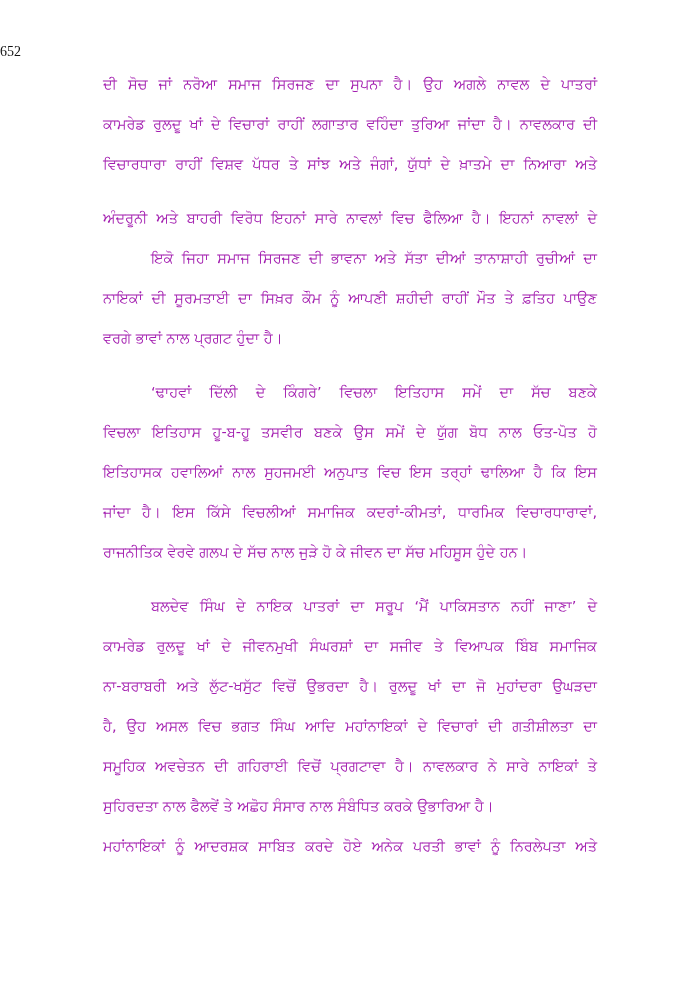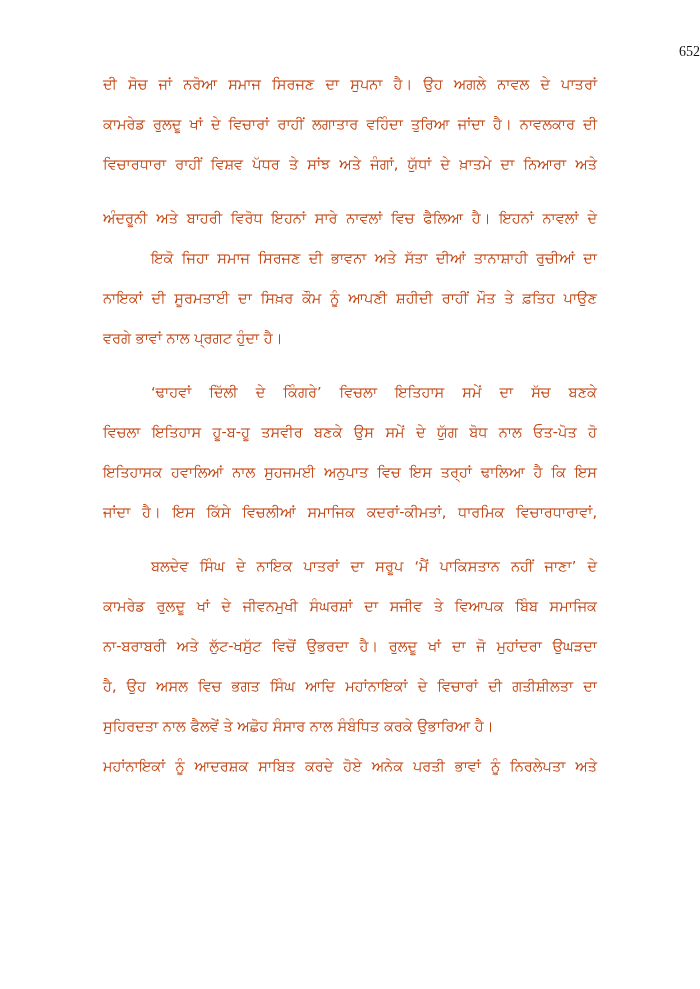--- a/index.html
+++ b/index.html
@@ -1,23 +1,23 @@
 <!DOCTYPE html>
 <html><head>
 <meta charset="utf-8">
 <style>
   html, body { margin: 0; padding: 0; background: #ffffff; }
   body { width: 700px; height: 989px; position: relative; overflow: hidden; }
   .page-number {
-    position: absolute; top: 44px; left: 0; width: 700px; text-align: right;
+    position: absolute; top: 44px; left: 0; width: 700px; text-align: left;
     font-family: "Liberation Serif", serif; font-size: 14px; color: #111;
   }
   .body-text {
     position: absolute; left: 103px; width: 494px; top: 64px;
-    font-family: "DejaVu Sans", sans-serif; font-size: 14.5px; color: #c2410c;
+    font-family: "DejaVu Sans", sans-serif; font-size: 14.5px; color: #a21caf;
   }
   .line {
     height: 40px; line-height: 40px; white-space: nowrap; overflow: visible;
   }
   .line.justify { text-align: justify; text-align-last: justify; }
   .line.indent { padding-left: 48px; }
   .para-gap { height: 14px; }
 </style>
 </head>
 <body>
@@ -40,25 +40,27 @@
       <div class="line justify">ਨਾਇਕਾਂ ਦੀ ਸੂਰਮਤਾਈ ਦਾ ਸਿਖ਼ਰ ਕੌਮ ਨੂੰ ਆਪਣੀ ਸ਼ਹੀਦੀ ਰਾਹੀਂ ਮੌਤ ਤੇ ਫ਼ਤਿਹ ਪਾਉਣ</div>
       <div class="line">ਵਰਗੇ ਭਾਵਾਂ ਨਾਲ ਪ੍ਰਗਟ ਹੁੰਦਾ ਹੈ।</div>
     </div>
     <div class="para-gap"></div>
 
     <div>
       <div class="line justify indent">‘ਢਾਹਵਾਂ ਦਿੱਲੀ ਦੇ ਕਿੰਗਰੇ’ ਵਿਚਲਾ ਇਤਿਹਾਸ ਸਮੇਂ ਦਾ ਸੱਚ ਬਣਕੇ</div>
       <div class="line justify">ਵਿਚਲਾ ਇਤਿਹਾਸ ਹੂ-ਬ-ਹੂ ਤਸਵੀਰ ਬਣਕੇ ਉਸ ਸਮੇਂ ਦੇ ਯੁੱਗ ਬੋਧ ਨਾਲ ਓਤ-ਪੋਤ ਹੋ</div>
       <div class="line justify">ਇਤਿਹਾਸਕ ਹਵਾਲਿਆਂ ਨਾਲ ਸੁਹਜਮਈ ਅਨੁਪਾਤ ਵਿਚ ਇਸ ਤਰ੍ਹਾਂ ਢਾਲਿਆ ਹੈ ਕਿ ਇਸ</div>
       <div class="line justify">ਜਾਂਦਾ ਹੈ। ਇਸ ਕਿੱਸੇ ਵਿਚਲੀਆਂ ਸਮਾਜਿਕ ਕਦਰਾਂ-ਕੀਮਤਾਂ, ਧਾਰਮਿਕ ਵਿਚਾਰਧਾਰਾਵਾਂ,</div>
+      <div class="line">ਰਾਜਨੀਤਿਕ ਵੇਰਵੇ ਗਲਪ ਦੇ ਸੱਚ ਨਾਲ ਜੁੜੇ ਹੋ ਕੇ ਜੀਵਨ ਦਾ ਸੱਚ ਮਹਿਸੂਸ ਹੁੰਦੇ ਹਨ।</div>
     </div>
     <div class="para-gap"></div>
 
     <div>
       <div class="line justify indent">ਬਲਦੇਵ ਸਿੰਘ ਦੇ ਨਾਇਕ ਪਾਤਰਾਂ ਦਾ ਸਰੂਪ ‘ਮੈਂ ਪਾਕਿਸਤਾਨ ਨਹੀਂ ਜਾਣਾ’ ਦੇ</div>
       <div class="line justify">ਕਾਮਰੇਡ ਰੁਲਦੂ ਖਾਂ ਦੇ ਜੀਵਨਮੁਖੀ ਸੰਘਰਸ਼ਾਂ ਦਾ ਸਜੀਵ ਤੇ ਵਿਆਪਕ ਬਿੰਬ ਸਮਾਜਿਕ</div>
       <div class="line justify">ਨਾ-ਬਰਾਬਰੀ ਅਤੇ ਲੁੱਟ-ਖਸੁੱਟ ਵਿਚੋਂ ਉਭਰਦਾ ਹੈ। ਰੁਲਦੂ ਖਾਂ ਦਾ ਜੋ ਮੁਹਾਂਦਰਾ ਉਘੜਦਾ</div>
       <div class="line justify">ਹੈ, ਉਹ ਅਸਲ ਵਿਚ ਭਗਤ ਸਿੰਘ ਆਦਿ ਮਹਾਂਨਾਇਕਾਂ ਦੇ ਵਿਚਾਰਾਂ ਦੀ ਗਤੀਸ਼ੀਲਤਾ ਦਾ</div>
+      <div class="line justify">ਸਮੂਹਿਕ ਅਵਚੇਤਨ ਦੀ ਗਹਿਰਾਈ ਵਿਚੋਂ ਪ੍ਰਗਟਾਵਾ ਹੈ। ਨਾਵਲਕਾਰ ਨੇ ਸਾਰੇ ਨਾਇਕਾਂ ਤੇ</div>
       <div class="line">ਸੁਹਿਰਦਤਾ ਨਾਲ ਫੈਲਵੇਂ ਤੇ ਅਛੋਹ ਸੰਸਾਰ ਨਾਲ ਸੰਬੰਧਿਤ ਕਰਕੇ ਉਭਾਰਿਆ ਹੈ।</div>
       <div class="line justify">ਮਹਾਂਨਾਇਕਾਂ ਨੂੰ ਆਦਰਸ਼ਕ ਸਾਬਿਤ ਕਰਦੇ ਹੋਏ ਅਨੇਕ ਪਰਤੀ ਭਾਵਾਂ ਨੂੰ ਨਿਰਲੇਪਤਾ ਅਤੇ</div>
     </div>
   </div>
 </div>
 
 </body></html>

